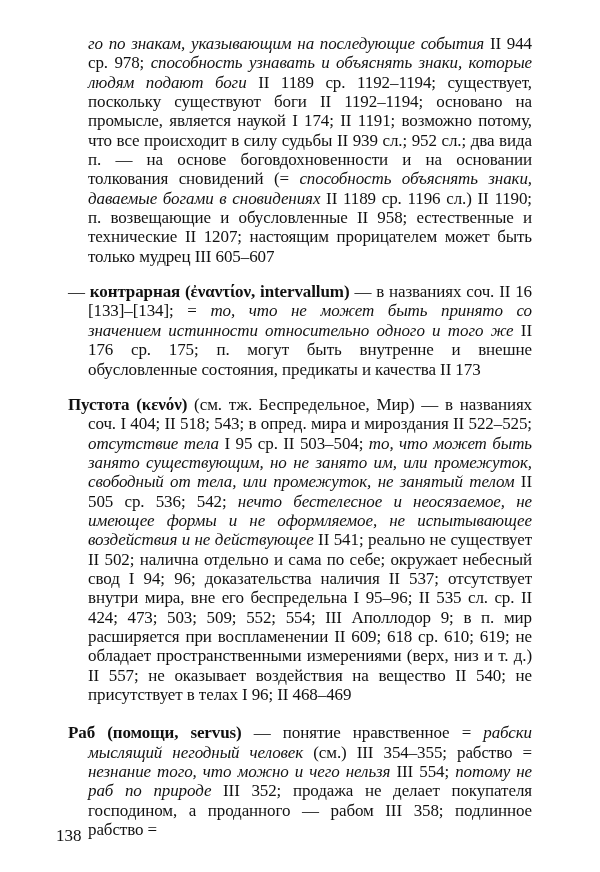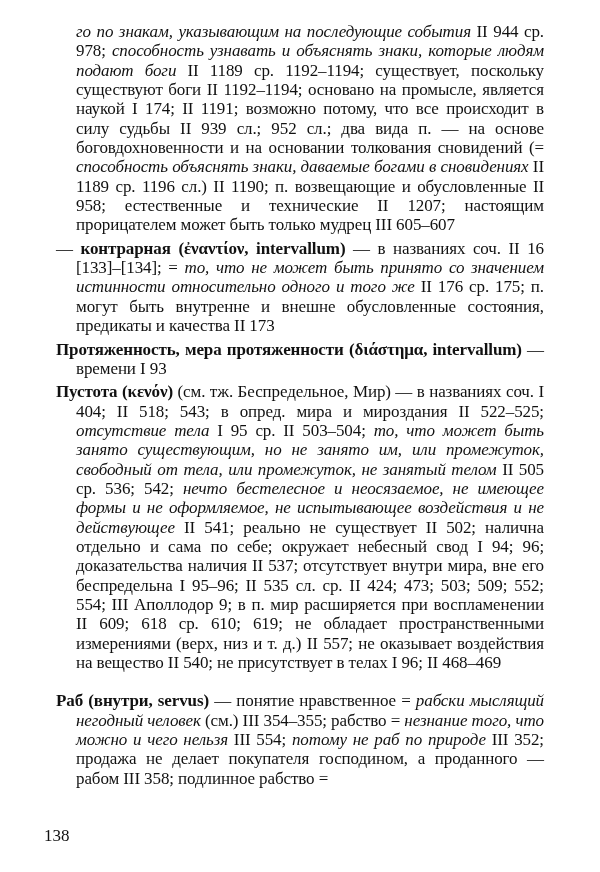--- a/index.html
+++ b/index.html
@@ -4,37 +4,36 @@
 <style>
   html, body { margin:0; padding:0; }
   body {
     width:600px; height:872px; background:#ffffff; position:relative; overflow:hidden;
     font-family:"DejaVu Serif","Liberation Serif",serif; color:#111;
   }
   .page { position:absolute; left:52px; top:18px; width:496px; }
   .entry {
     font-family:"Liberation Serif","DejaVu Serif",serif;
     font-size:17px; line-height:19.35px; text-align:justify;
-    padding-left:20px; text-indent:-20px; margin:4px;
+    padding-left:20px; text-indent:-20px; margin:16px;
     letter-spacing:-0.1px;
   }
   .entry.cont { text-indent:0; }
   .entry.sub { padding-left:20px; text-indent:-20px; }
   .entry.gap { margin-top:19px; }
   b { font-weight:bold; }
   i { font-style:italic; }
   .pagenum {
-    position:absolute; left:44px; top:826px;
+    position:absolute; left:56px; top:826px;
     font-family:"Liberation Serif","DejaVu Serif",serif; font-size:17px;
   }
 </style>
 </head>
 <body>
 
 <div class="page">
   <p class="entry cont"><i>го по знакам, указывающим на последующие события</i><span> II 944 ср. 978; </span><i>способность узнавать и объяснять знаки, которые людям подают боги</i><span> II 1189 ср. 1192–1194; существует, поскольку существуют боги II 1192–1194; основано на промысле, является наукой I 174; II 1191; возможно потому, что все происходит в силу судьбы II 939 сл.; 952 сл.; два вида п. — на основе боговдохновенности и на основании толкования сновидений (= </span><i>способность объяснять знаки, даваемые богами в сновидениях</i><span> II 1189 ср. 1196 сл.) II 1190; п. возвещающие и обусловленные II 958; естественные и технические II 1207; настоящим прорицателем может быть только мудрец III 605–607</span></p>
   <p class="entry sub"><span>— </span><b>контрарная (ἐναντίον, intervallum)</b><span> — в названиях соч. II 16 [133]–[134]; = </span><i>то, что не может быть принято со значением истинности относительно одного и того же</i><span> II 176 ср. 175; п. могут быть внутренне и внешне обусловленные состояния, предикаты и качества II 173</span></p>
-  <p class="entry"><b>Протяженность, мера протяженности (διάστημα, intervallum)</b><span> — времени I 93</span></p>
   <p class="entry"><b>Пустота (κενόν)</b><span> (см. тж. Беспредельное, Мир) — в названиях соч. I 404; II 518; 543; в опред. мира и мироздания II 522–525; </span><i>отсутствие тела</i><span> I 95 ср. II 503–504; </span><i>то, что может быть занято существующим, но не занято им, или промежуток, свободный от тела, или промежуток, не занятый телом</i><span> II 505 ср. 536; 542; </span><i>нечто бестелесное и неосязаемое, не имеющее формы и не оформляемое, не испытывающее воздействия и не действующее</i><span> II 541; реально не существует II 502; налична отдельно и сама по себе; окружает небесный свод I 94; 96; доказательства наличия II 537; отсутствует внутри мира, вне его беспредельна I 95–96; II 535 сл. ср. II 424; 473; 503; 509; 552; 554; III Аполлодор 9; в п. мир расширяется при воспламенении II 609; 618 ср. 610; 619; не обладает пространственными измерениями (верх, низ и т. д.) II 557; не оказывает воздействия на вещество II 540; не присутствует в телах I 96; II 468–469</span></p>
-  <p class="entry gap"><b>Раб (внутри, servus)</b><span> — понятие нравственное = </span><i>рабски мыслящий негодный человек</i><span> (см.) III 354–355; рабство = </span><i>незнание того, что можно и чего нельзя</i><span> III 554; </span><i>потому не раб по природе</i><span> III 352; продажа не делает покупателя господином, а проданного — рабом III 358; подлинное рабство = </span></p>
+  <p class="entry gap"><b>Раб (помощи, servus)</b><span> — понятие нравственное = </span><i>рабски мыслящий негодный человек</i><span> (см.) III 354–355; рабство = </span><i>незнание того, что можно и чего нельзя</i><span> III 554; </span><i>потому не раб по природе</i><span> III 352; продажа не делает покупателя господином, а проданного — рабом III 358; подлинное рабство = </span></p>
 </div>
 
 <div class="pagenum">138</div>
 
 </body></html>

